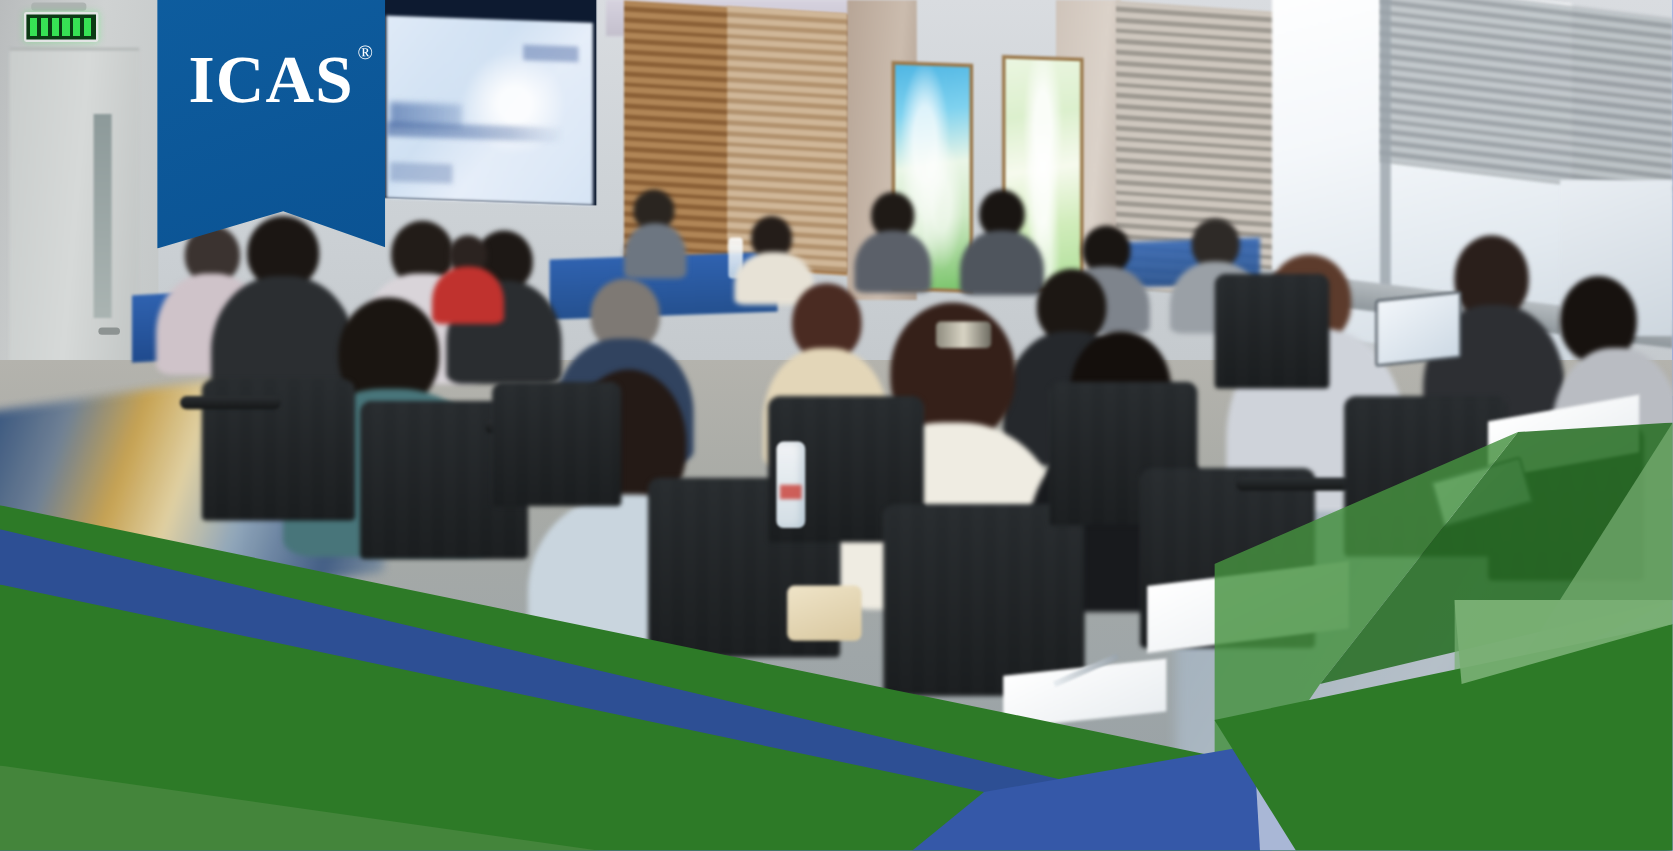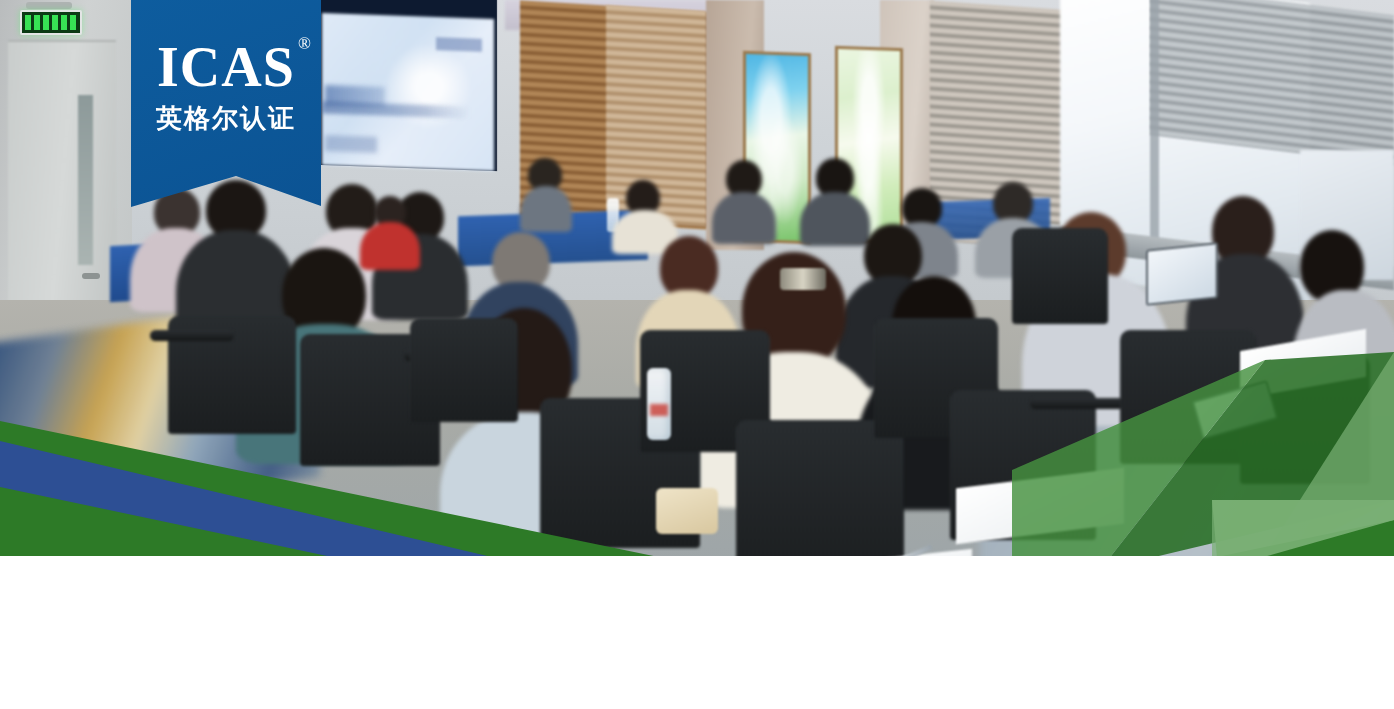--- a/index.html
+++ b/index.html
@@ -2,21 +2,21 @@
 <html><head>
 <meta charset="utf-8">
 <title>ICAS Seminar Banner</title>
 <style>
   html,body{margin:0;padding:0;background:#fff;}
   body{font-family:"Liberation Sans",sans-serif;}
 
   #banner{
     position:relative;
     width:1394px;
-    height:556px;
+    height:709px;
     overflow:hidden;
     background:#1d4ed8;
   }
 
   
   .photo{position:absolute;inset:0;overflow:hidden;}
 
   
   .wall{
     position:absolute;left:0;top:0;width:1394px;height:330px;
@@ -549,16 +549,15 @@
   <div class="shape sh-green-br"></div>
   <div class="shape sh-green-br-light"></div>
   <div class="shape sh-green-light"></div>
 
   <div class="logo-panel"></div>
   <div class="logo-wrap">
     <div class="logo-mark">
       <span>ICAS</span>
       <span class="logo-reg">®</span>
     </div>
-    <div class="logo-cn">英格尔认证</div>
   </div>
 
 </div>
 
 </body></html>

